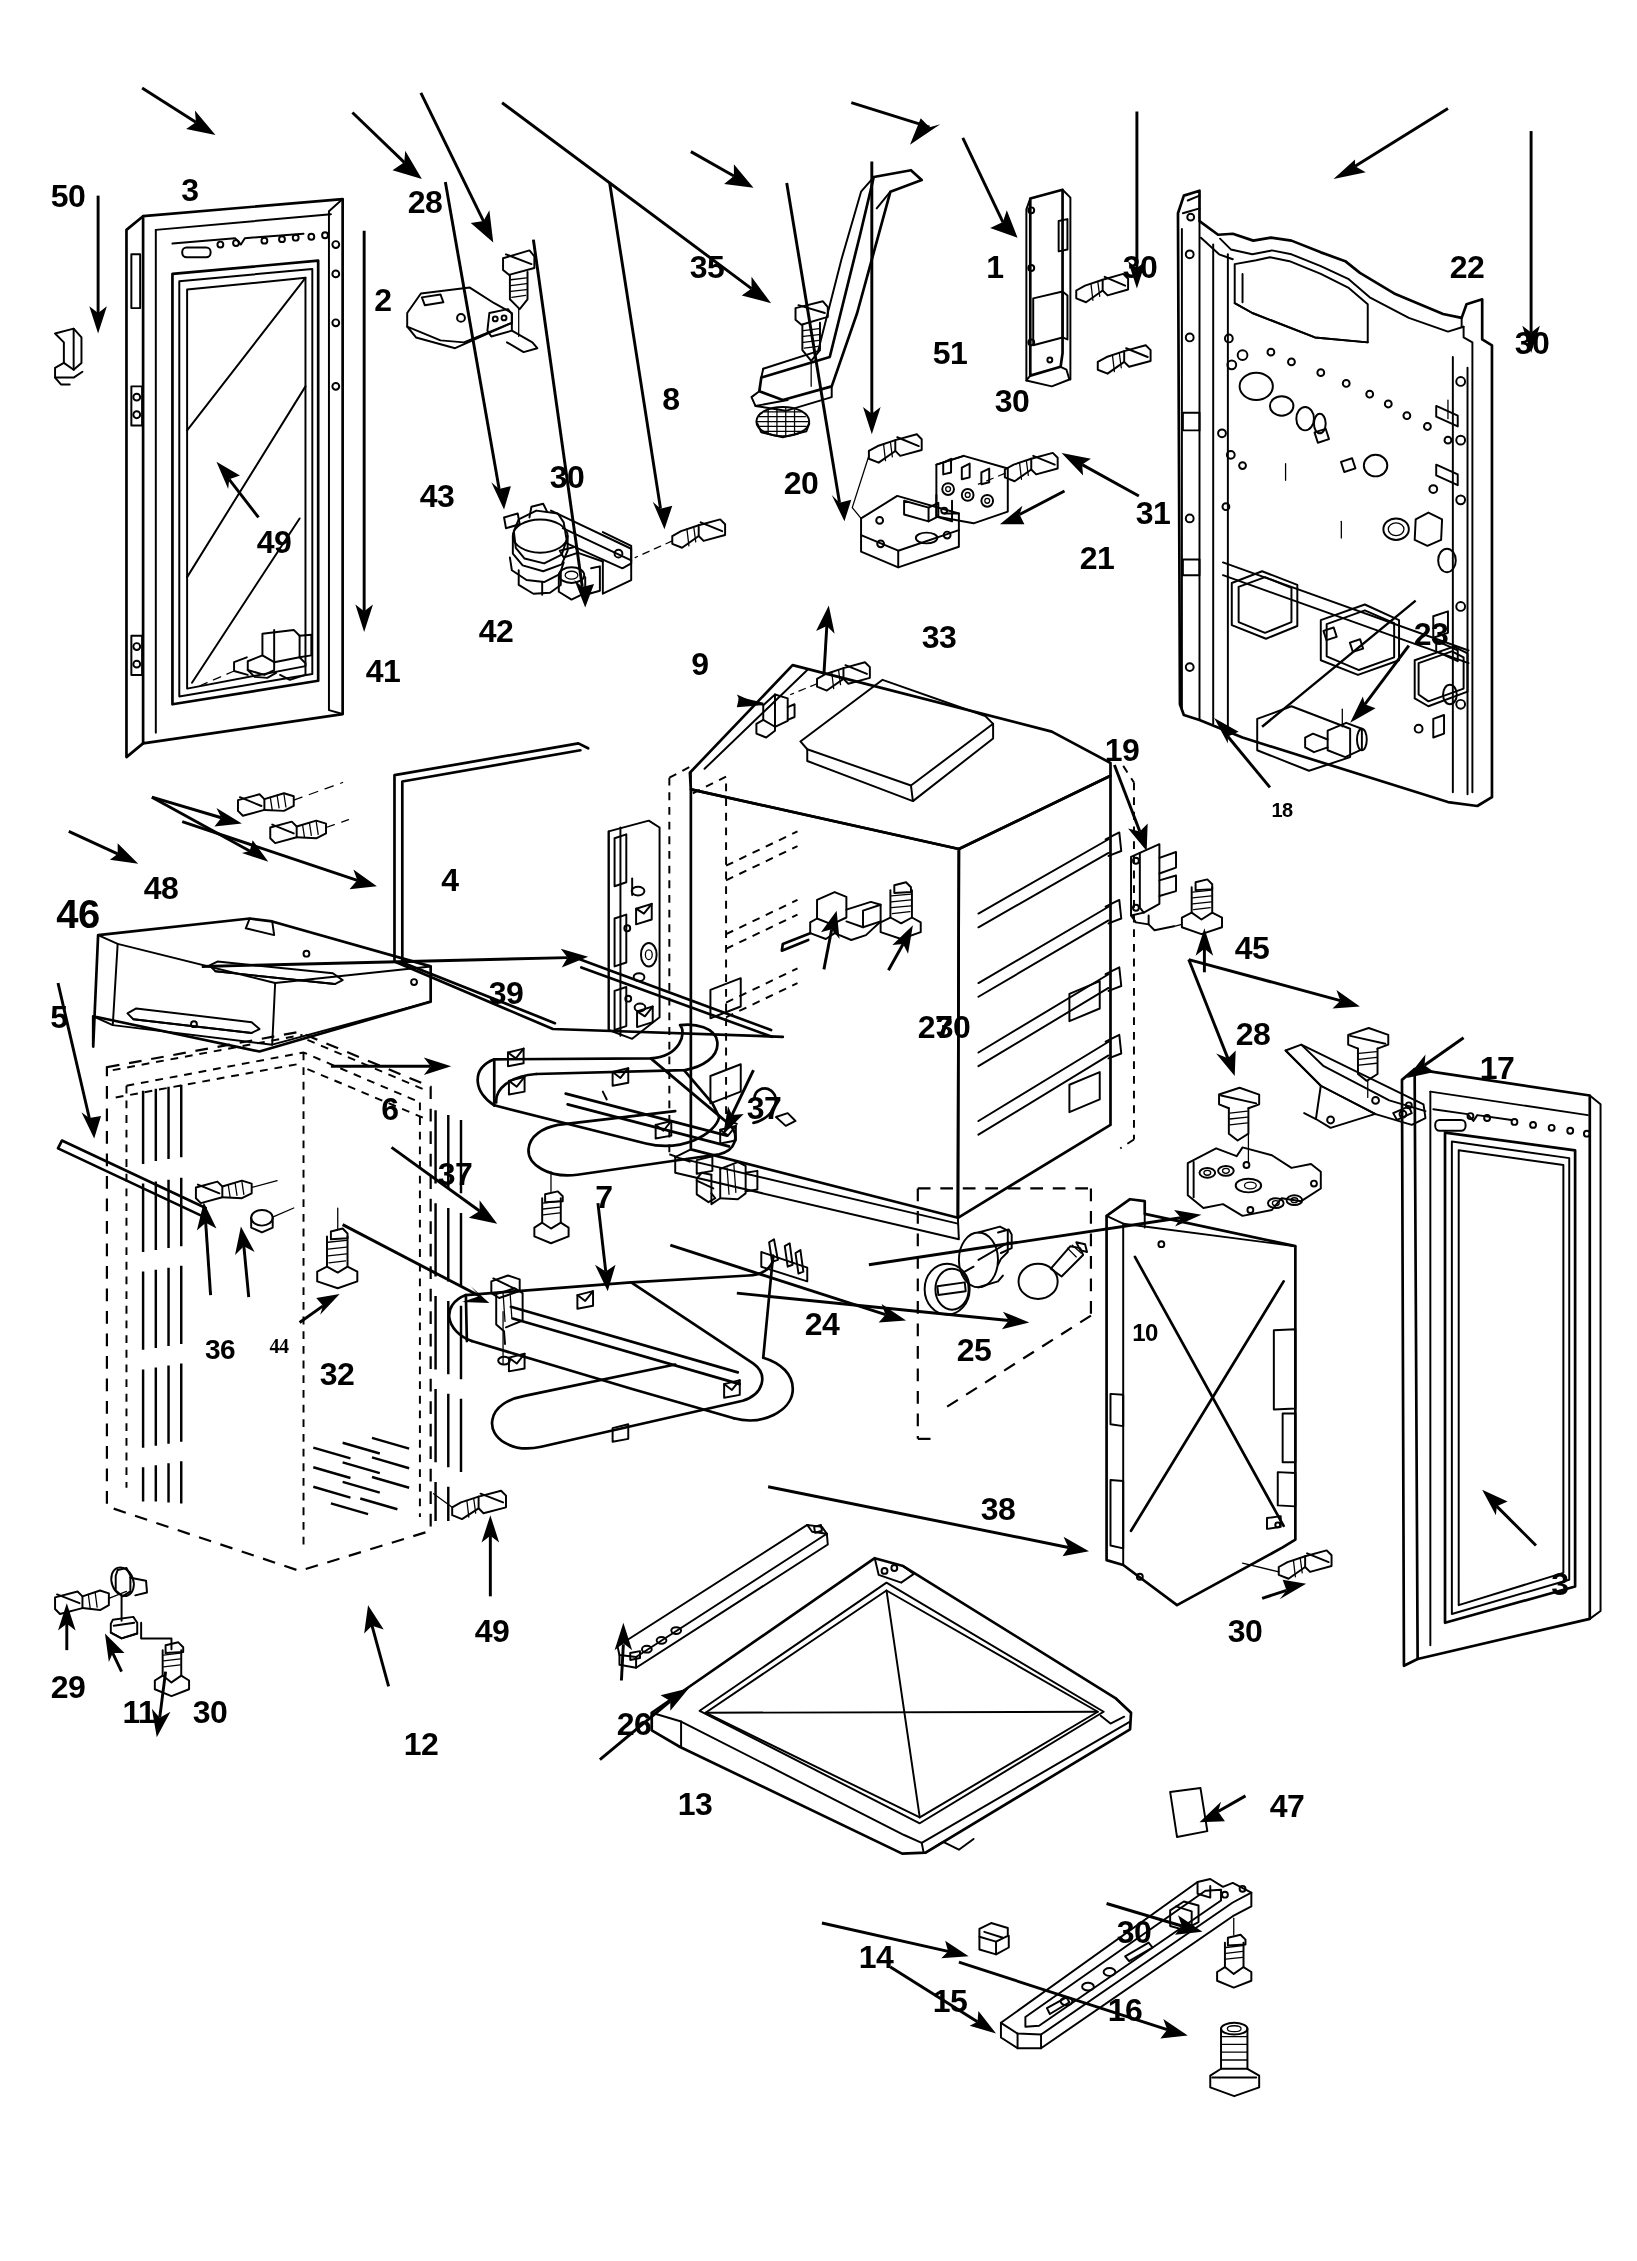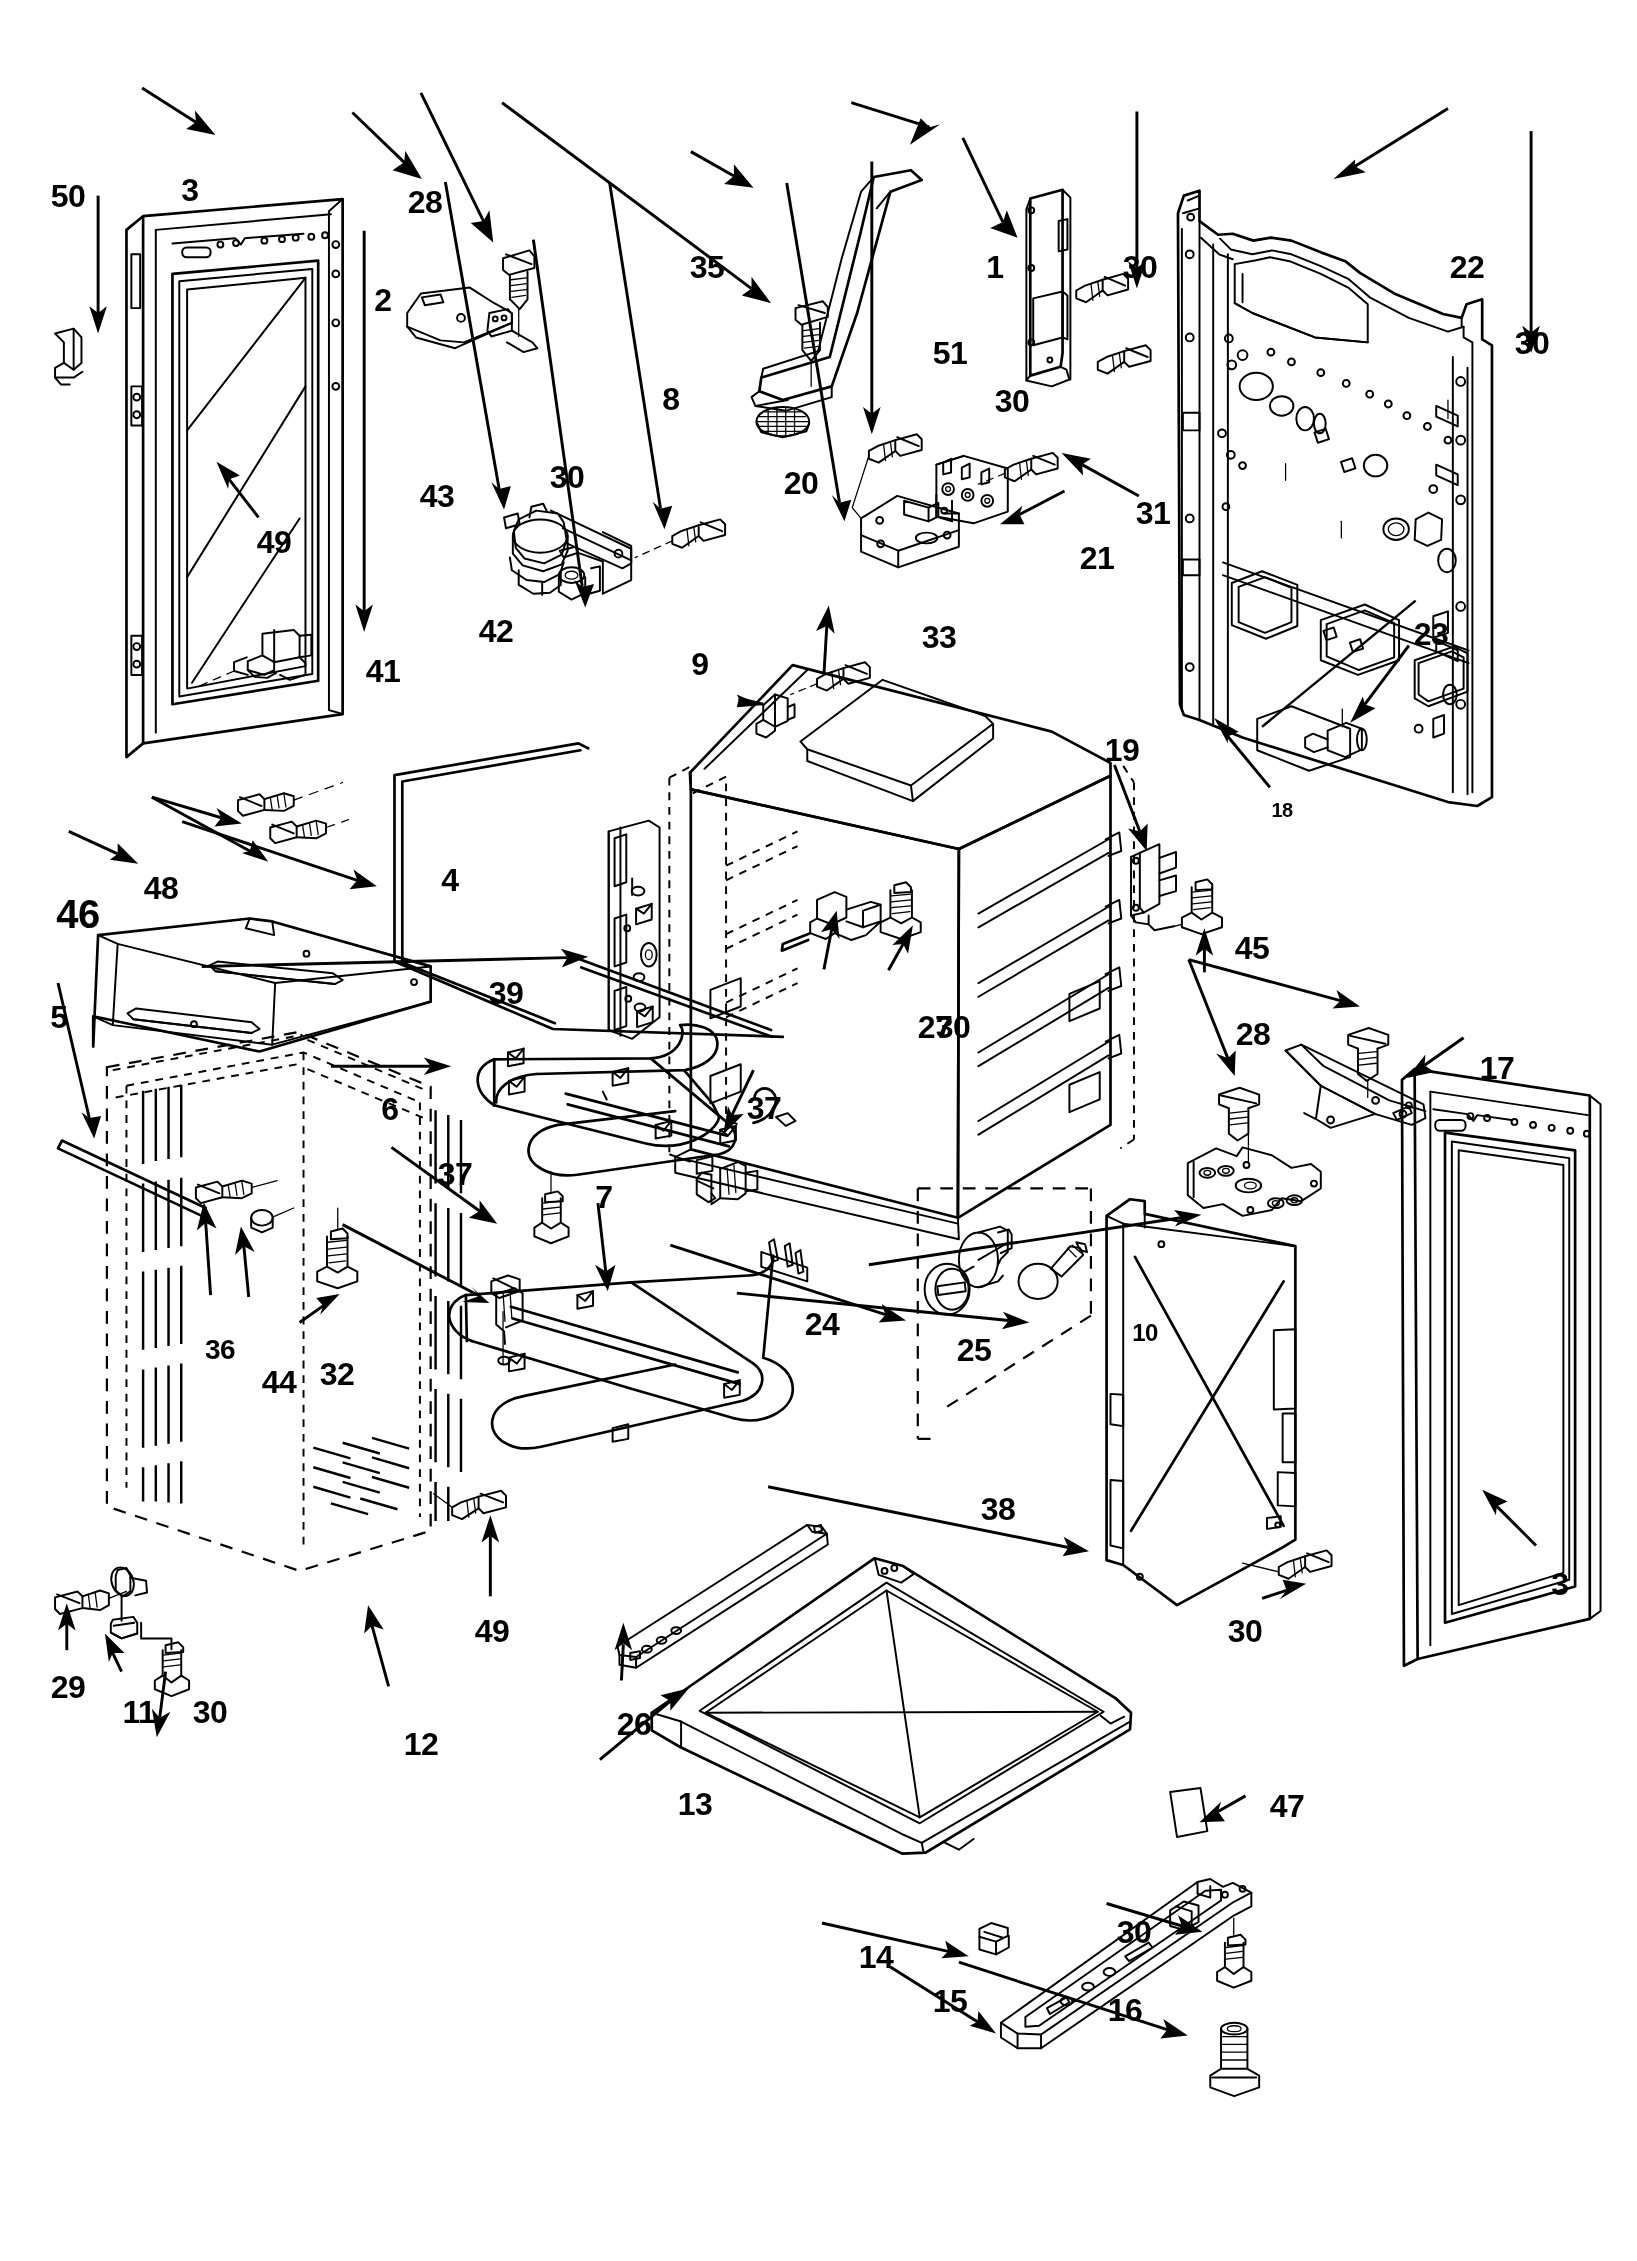--- a/index.html
+++ b/index.html
@@ -1095,21 +1095,21 @@
   <div class="callout" style="left:888px;top:1027px; transform:translate(-50%,-50%); font-size:32px;margin-left:47px;">27</div>
   <div class="callout" style="left:953px;top:1027px; transform:translate(-50%,-50%); font-size:32px;">30</div>
   <div class="callout" style="left:1253px;top:1034px; transform:translate(-50%,-50%); font-size:32px;">28</div>
   <div class="callout" style="left:1497px;top:1029px; transform:translate(-50%,-50%); font-size:32px;margin-top:39px;">17</div>
   <div class="callout" style="left:59px; top:1017px; transform:translate(-50%,-50%); font-size:32px;">5</div>
   <div class="callout" style="left:390px; top:1109px; transform:translate(-50%,-50%); font-size:32px;">6</div>
   <div class="callout" style="left:764px;top:1108px; transform:translate(-50%,-50%); font-size:32px;">37</div>
   <div class="callout" style="left:455px; top:1174px; transform:translate(-50%,-50%); font-size:32px;">37</div>
   <div class="callout" style="left:604px;top:1197px; transform:translate(-50%,-50%); font-size:32px;">7</div>
   <div class="callout" style="left:220px; top:1326px; transform:translate(-50%,-50%); font-size:28px;margin-top:24px;">36</div>
-  <div class="callout" style="left:279px; top:1382px; transform:translate(-50%,-50%); font-size:32px;">44</div>
+  <div class="callout" style="left:279px; top:1346px; transform:translate(-50%,-50%); font-size:20px;font-family:Liberation Serif, serif;">44</div>
   <div class="callout" style="left:337px; top:1374px; transform:translate(-50%,-50%); font-size:32px;">32</div>
   <div class="callout" style="left:822px;top:1324px; transform:translate(-50%,-50%); font-size:32px;">24</div>
   <div class="callout" style="left:974px;top:1350px; transform:translate(-50%,-50%); font-size:32px;">25</div>
   <div class="callout" style="left:1145px;top:1333px; transform:translate(-50%,-50%); font-size:24px;">10</div>
   <div class="callout" style="left:998px;top:1509px; transform:translate(-50%,-50%); font-size:32px;">38</div>
   <div class="callout" style="left:492px;top:1631px; transform:translate(-50%,-50%); font-size:32px;">49</div>
   <div class="callout" style="left:1245px;top:1631px; transform:translate(-50%,-50%); font-size:32px;">30</div>
   <div class="callout" style="left:1560px;top:1584px; transform:translate(-50%,-50%); font-size:32px;">3</div>
   <div class="callout" style="left:68px; top:1687px; transform:translate(-50%,-50%); font-size:32px;text-align:right;">29</div>
   <div class="callout" style="left:139px; top:1712px; transform:translate(-50%,-50%); font-size:32px;">11</div>

